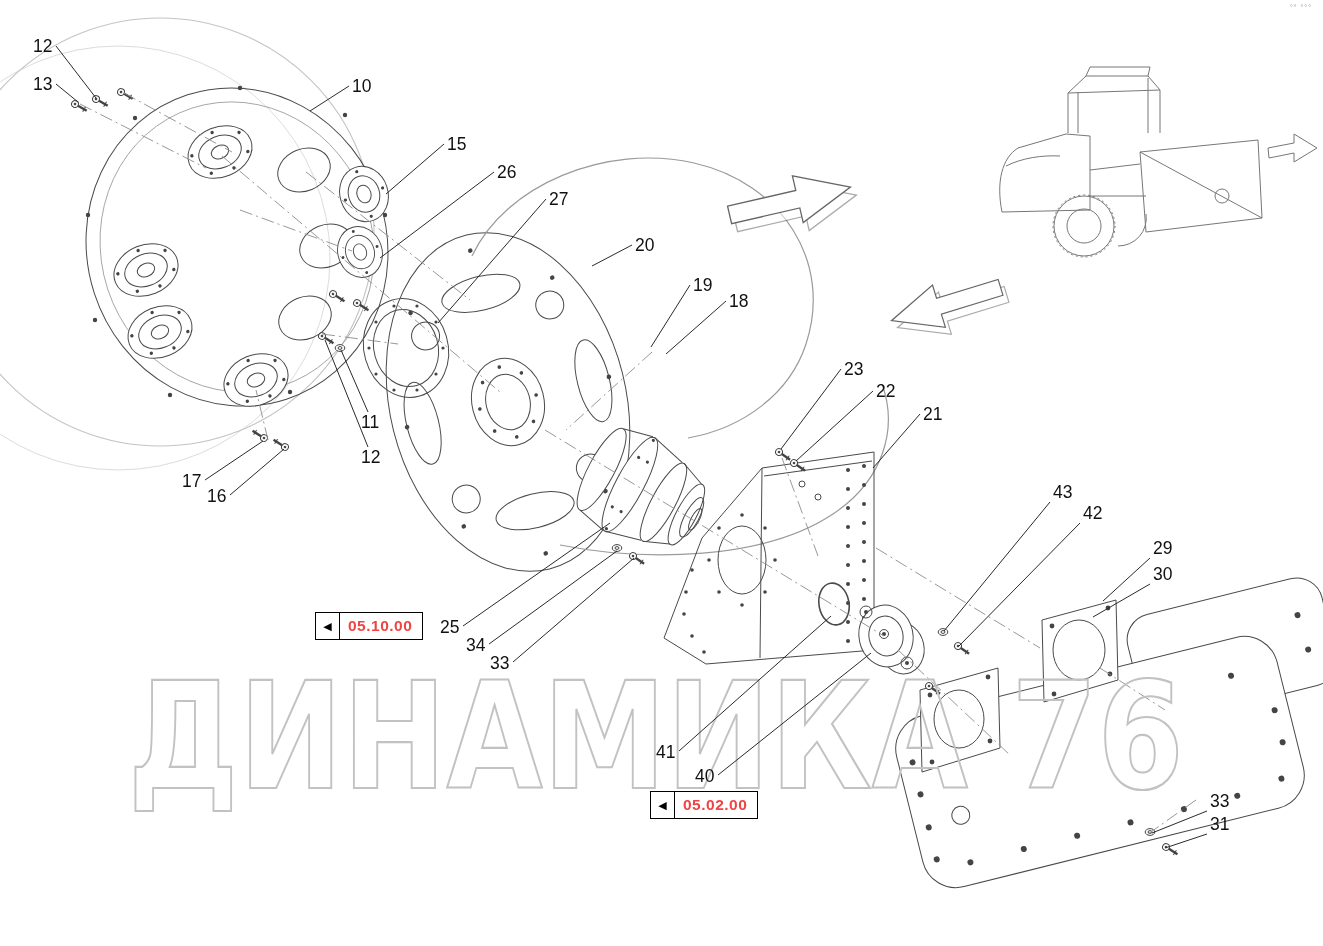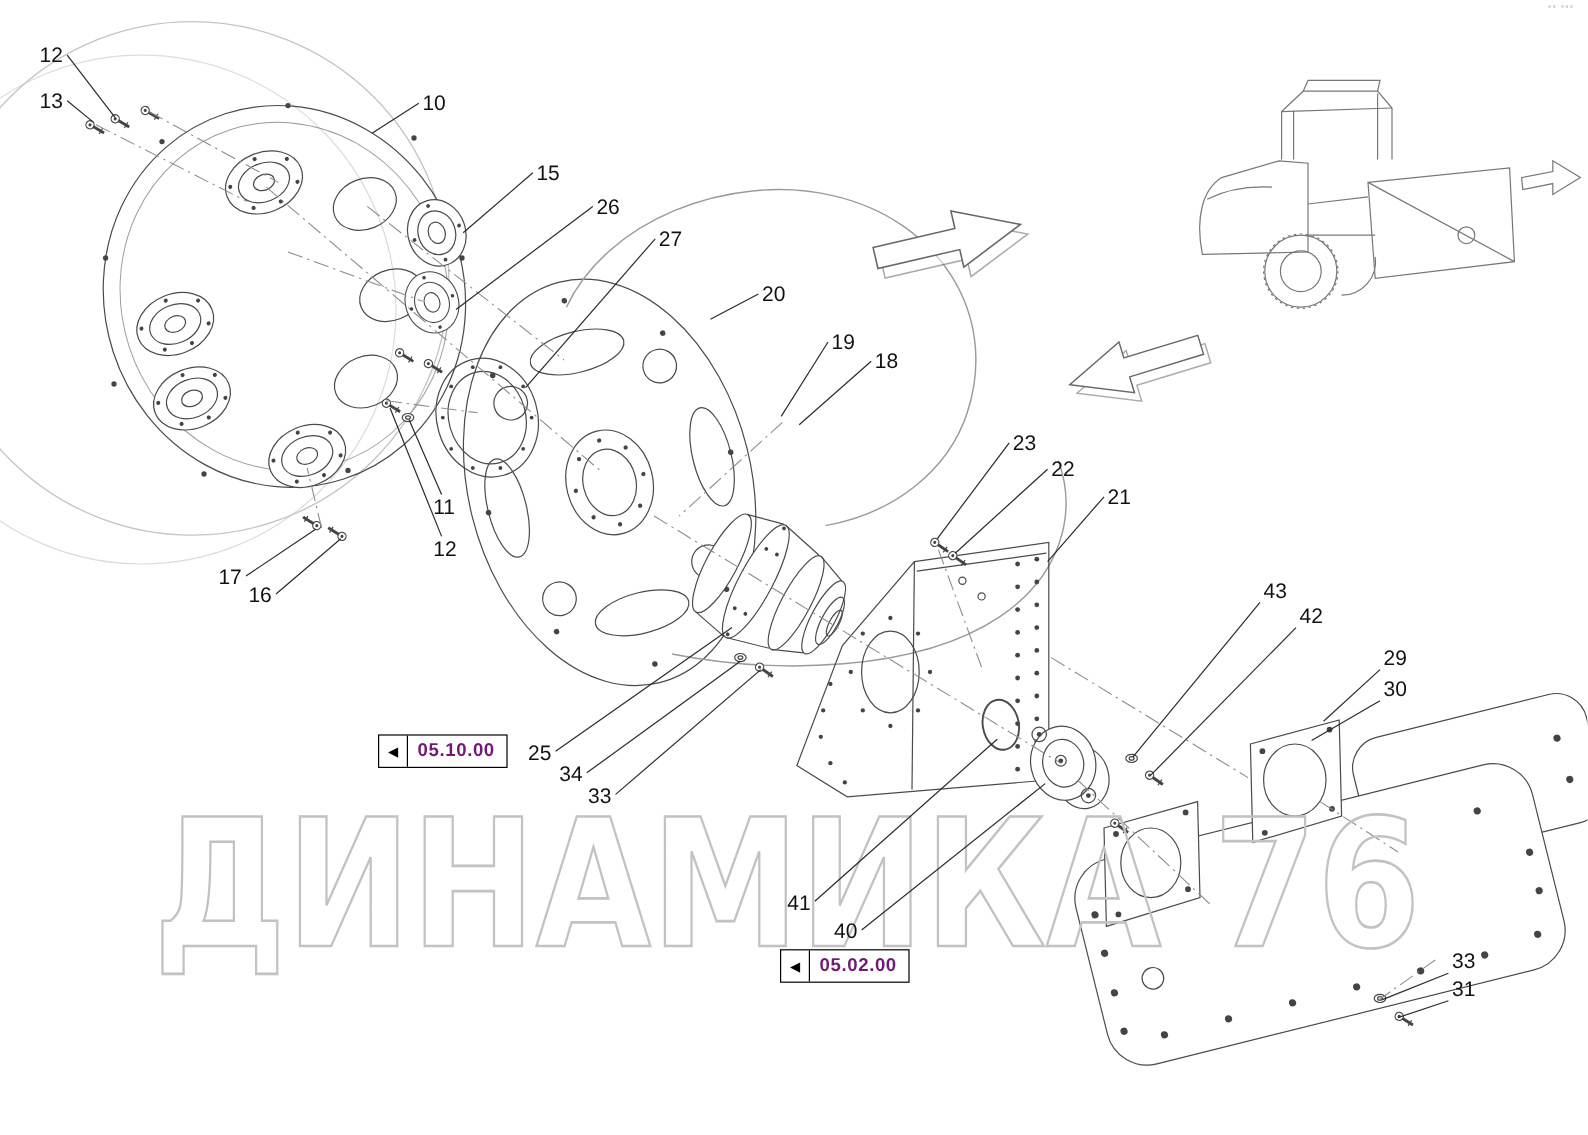--- a/index.html
+++ b/index.html
@@ -6,21 +6,21 @@
   html,body { width:1323px; height:946px; background:#fff; overflow:hidden;
               font-family:"Liberation Sans", sans-serif; }
   .stage { position:relative; width:1323px; height:946px; background:#fff; }
   svg.diagram { position:absolute; left:0; top:0; }
 
   .refbox { position:absolute; display:flex; align-items:center; height:28px;
             border:1.5px solid #000; background:#fff; padding-right:10px; }
   .refbox-icon { width:24px; height:100%; border-right:1.5px solid #000;
                  display:flex; align-items:center; justify-content:center;
                  font-size:11px; color:#000; margin-right:8px; }
-  .refbox-label { font-size:15.5px; font-weight:bold; letter-spacing:.5px; color:#701a75; }
+  .refbox-label { font-size:15.5px; font-weight:bold; letter-spacing:.5px; color:#ef4444; }
 
   .corner-mark { position:absolute; left:1290px; top:4px; font-size:7px; color:#999;
                  letter-spacing:1px; }
 </style>
 </head>
 <body>
 
 <div class="stage">
 
 <svg class="diagram" width="1323" height="946" viewBox="0 0 1323 946">

